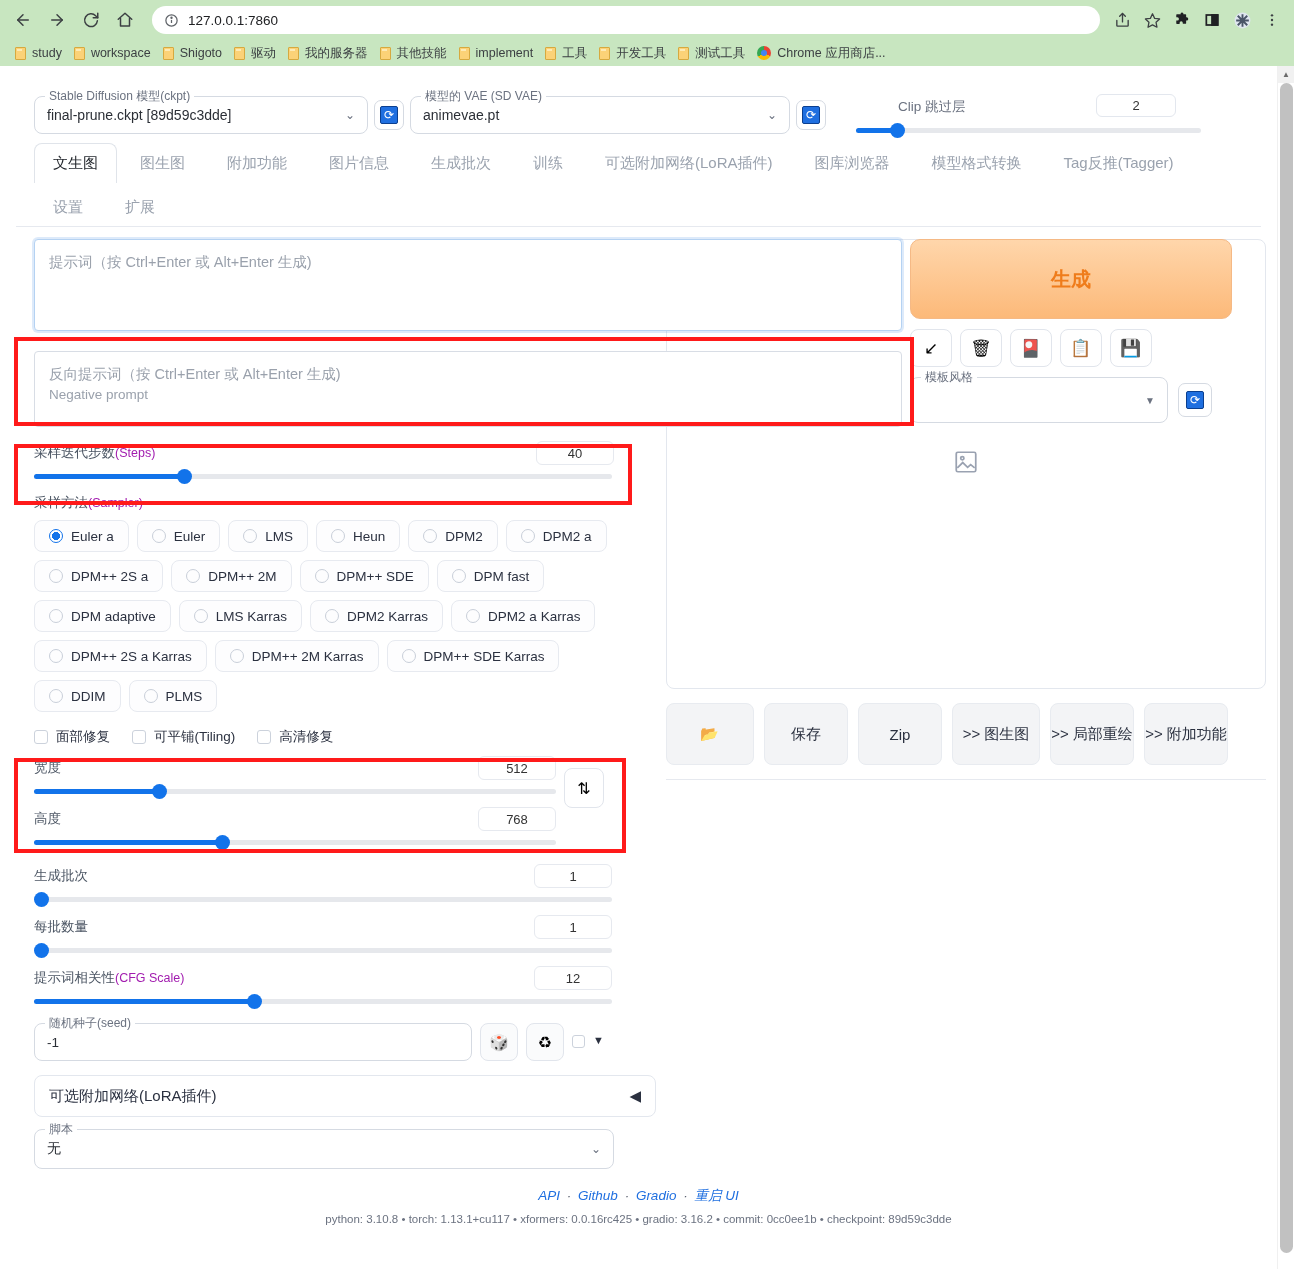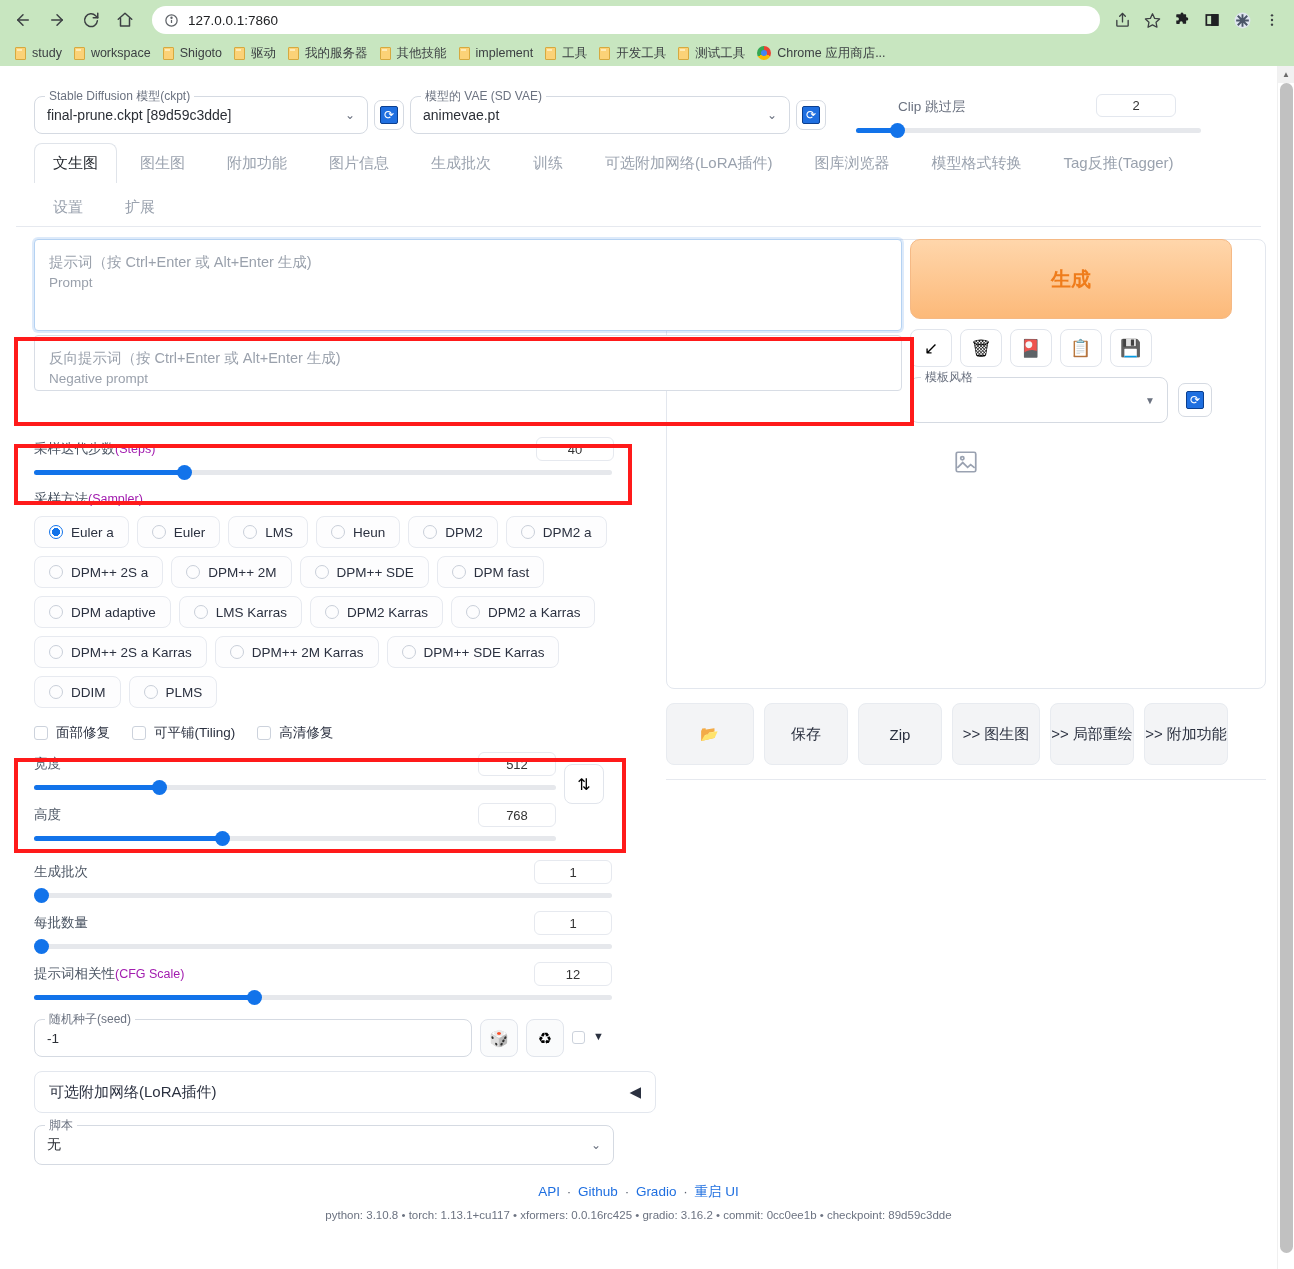--- a/index.html
+++ b/index.html
@@ -115,21 +115,21 @@
   #left-col { width:622px; position:relative; }
   #right-col { width:610px; }
 
   
   #prompt-zone { display:flex; gap:8px; }
   .ta {
     border:1px solid #d8dde5; border-radius:4px; background:#fff; padding:12px 14px;
     font-size:14.5px; color:#9aa1ac; line-height:1.45; position:relative;
   }
   #prompt-ta { width:868px; height:92px; border-color:#b5d2f2; box-shadow:0 0 0 2px rgba(120,170,235,.25); }
-  #neg-ta { width:868px; height:56px; margin-top:4px; }
+  #neg-ta { width:868px; height:76px; margin-top:20px; }
   .ta .ph1 { display:block; }
   .ta .ph2 { display:block; font-size:13.5px; }
 
   #gen-col { width:330px; }
   #gen-btn {
     width:322px; height:80px; border-radius:10px;
     background:linear-gradient(180deg,#ffd6ab 0%,#fcb979 100%);
     border:1px solid #f5b985; color:#ef7c1b; font-size:20px; font-weight:bold;
     display:flex; align-items:center; justify-content:center; cursor:pointer;
   }
@@ -194,21 +194,21 @@
   #out-btns { display:flex; gap:10px; margin-top:14px; }
   .out-btn {
     border:1px solid #e8ebf0; background:#f3f4f6; border-radius:8px; cursor:pointer;
     display:flex; align-items:center; justify-content:center; text-align:center;
     font-size:15px; color:#2b3140; height:62px;
   }
   #out-sep { border-top:1px solid #e6e9ef; margin-top:14px; width:600px; }
 
   
   #footer { text-align:center; margin-top:18px; }
-  #footer-links { font-size:13.5px; color:#1f6fe0; }
+  #footer-links { font-size:13.5px; color:#1f6fe0;font-style:italic; }
   #footer-links .sep { color:#5b6270; margin:0 3px; }
   #footer-links a { color:#1f6fe0; text-decoration:none; cursor:pointer; }
   #footer-ver { font-size:11.5px; color:#6b7280; margin-top:8px; }
 
   
   .redbox { position:absolute; border:4px solid #ff1a1a; pointer-events:none; z-index:40; }
 
   
   #scrollbar { position:absolute; right:0; top:66px; width:17px; height:1203px; background:#fff; border-left:1px solid #f0f0f0; }
   #scroll-up { height:17px; display:flex; align-items:center; justify-content:center; font-size:8px; color:#6b6b6b; background:#f1f1f1;}
@@ -388,21 +388,20 @@
         </div>
   </div>
 
   <div id="main">
     <div id="left-col">
 
       <div id="prompt-zone">
         <div>
           <div class="ta" id="prompt-ta">
             <span class="ph1">提示词（按 Ctrl+Enter 或 Alt+Enter 生成)</span>
-            <span class="ph2">Prompt</span>
           </div>
           <div class="ta" id="neg-ta">
             <span class="ph1">反向提示词（按 Ctrl+Enter 或 Alt+Enter 生成)</span>
             <span class="ph2">Negative prompt</span>
           </div>
         </div>
         <div id="gen-col">
           <div id="gen-btn">生成</div>
           <div id="icon-row">
                 <div class="sq-btn">

